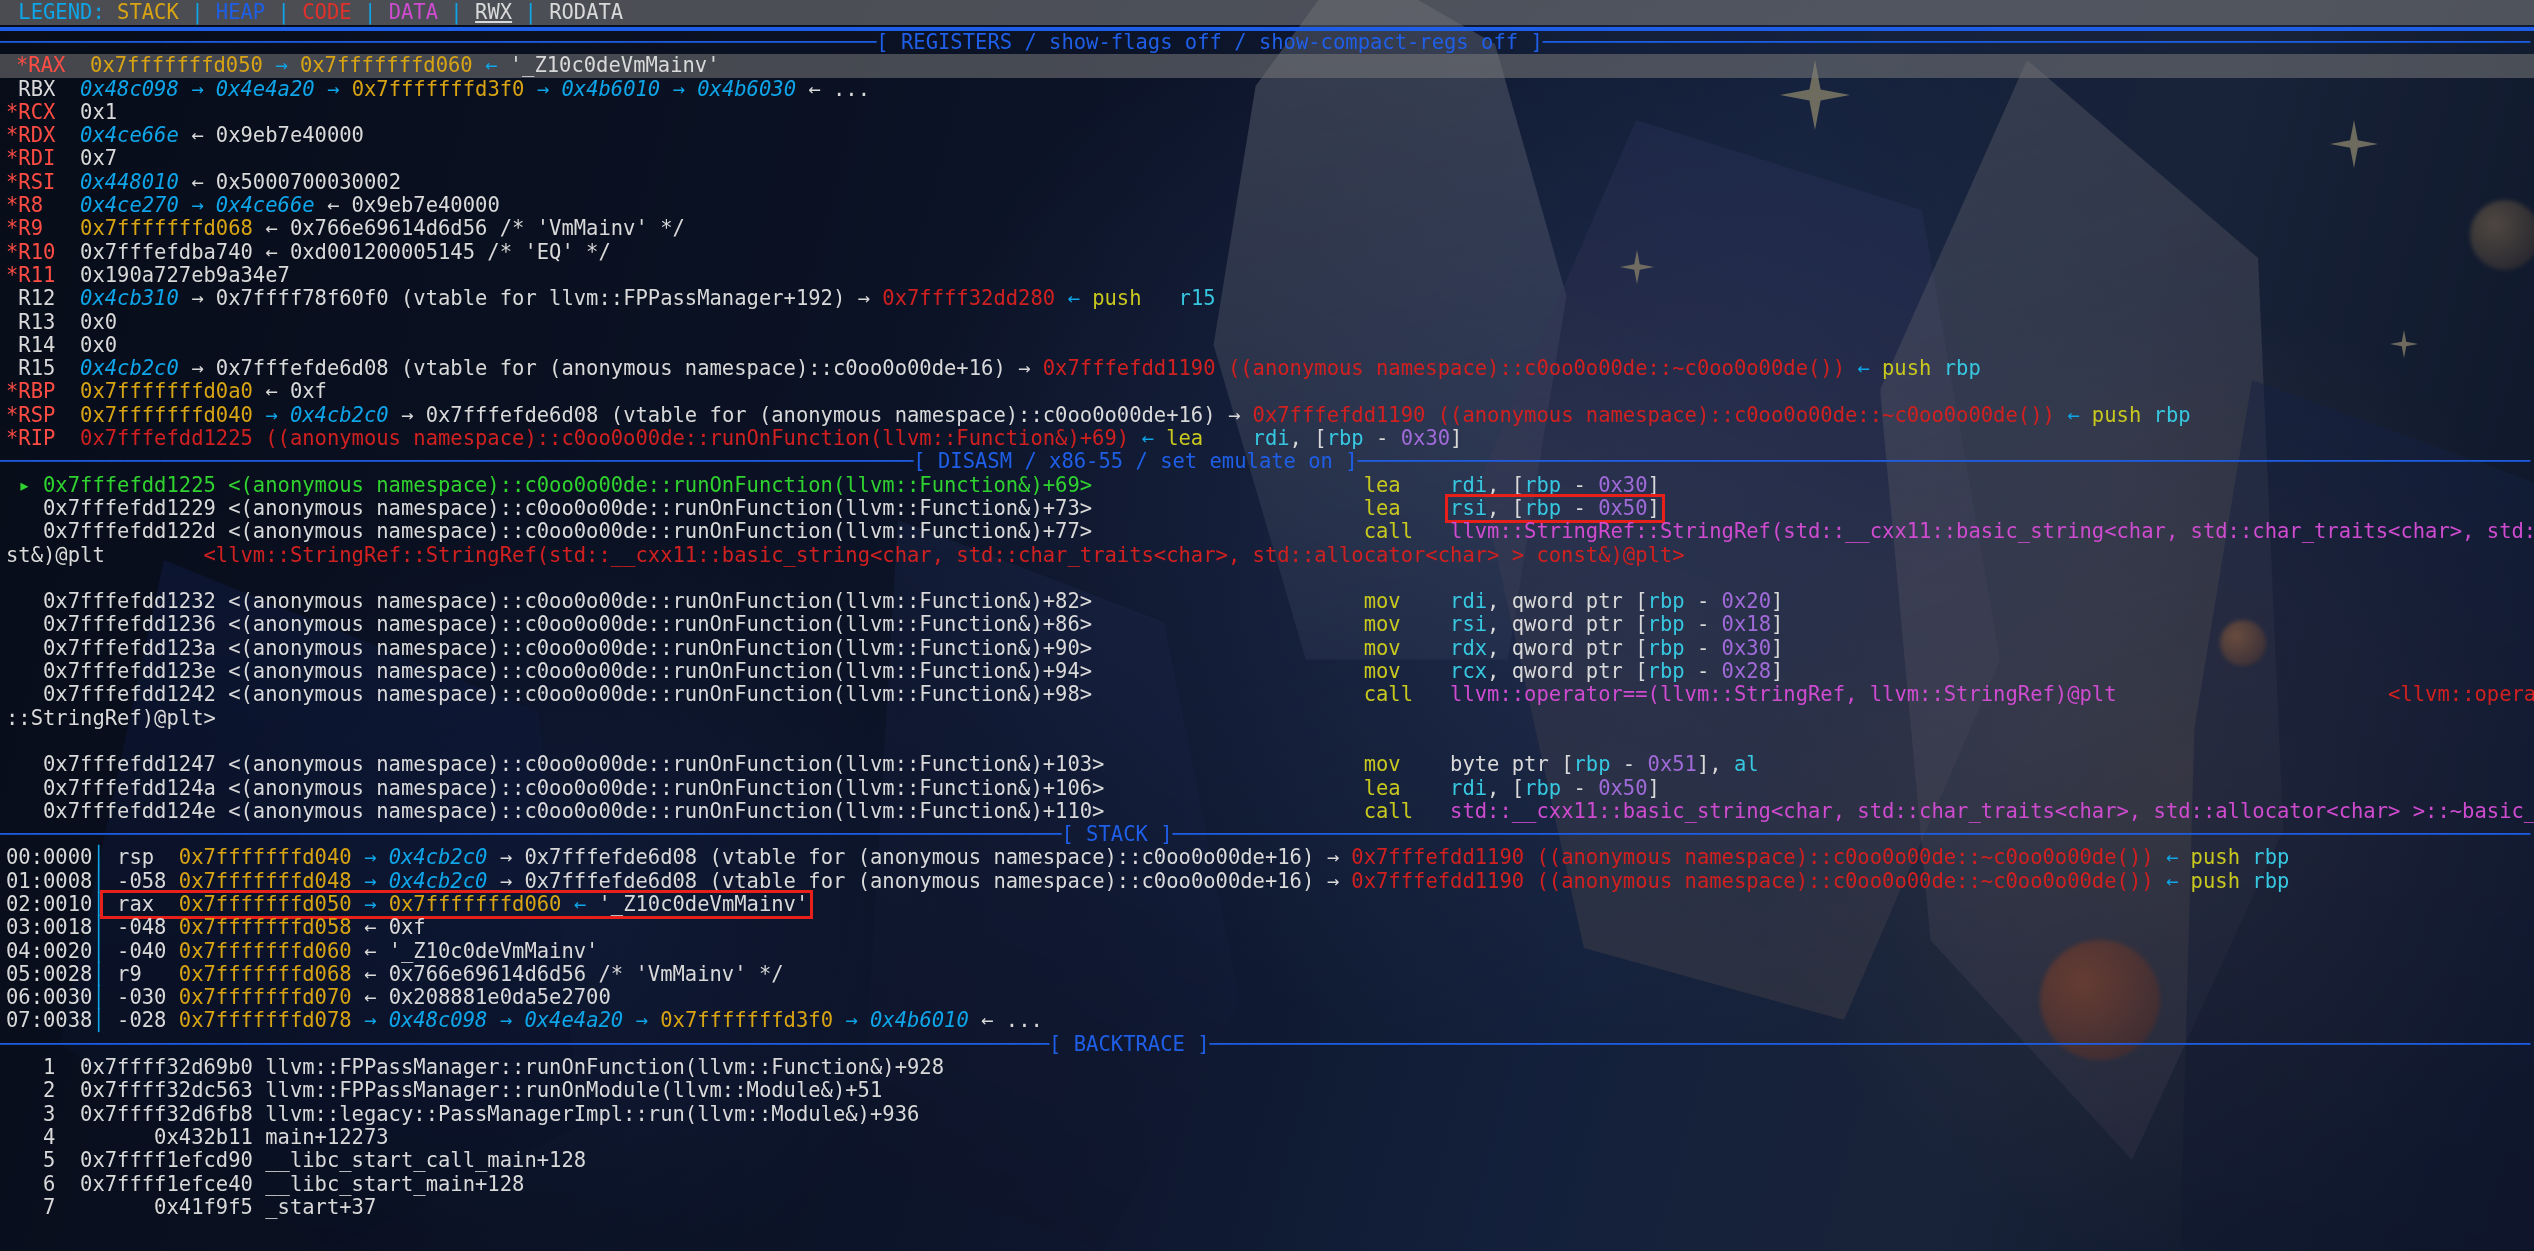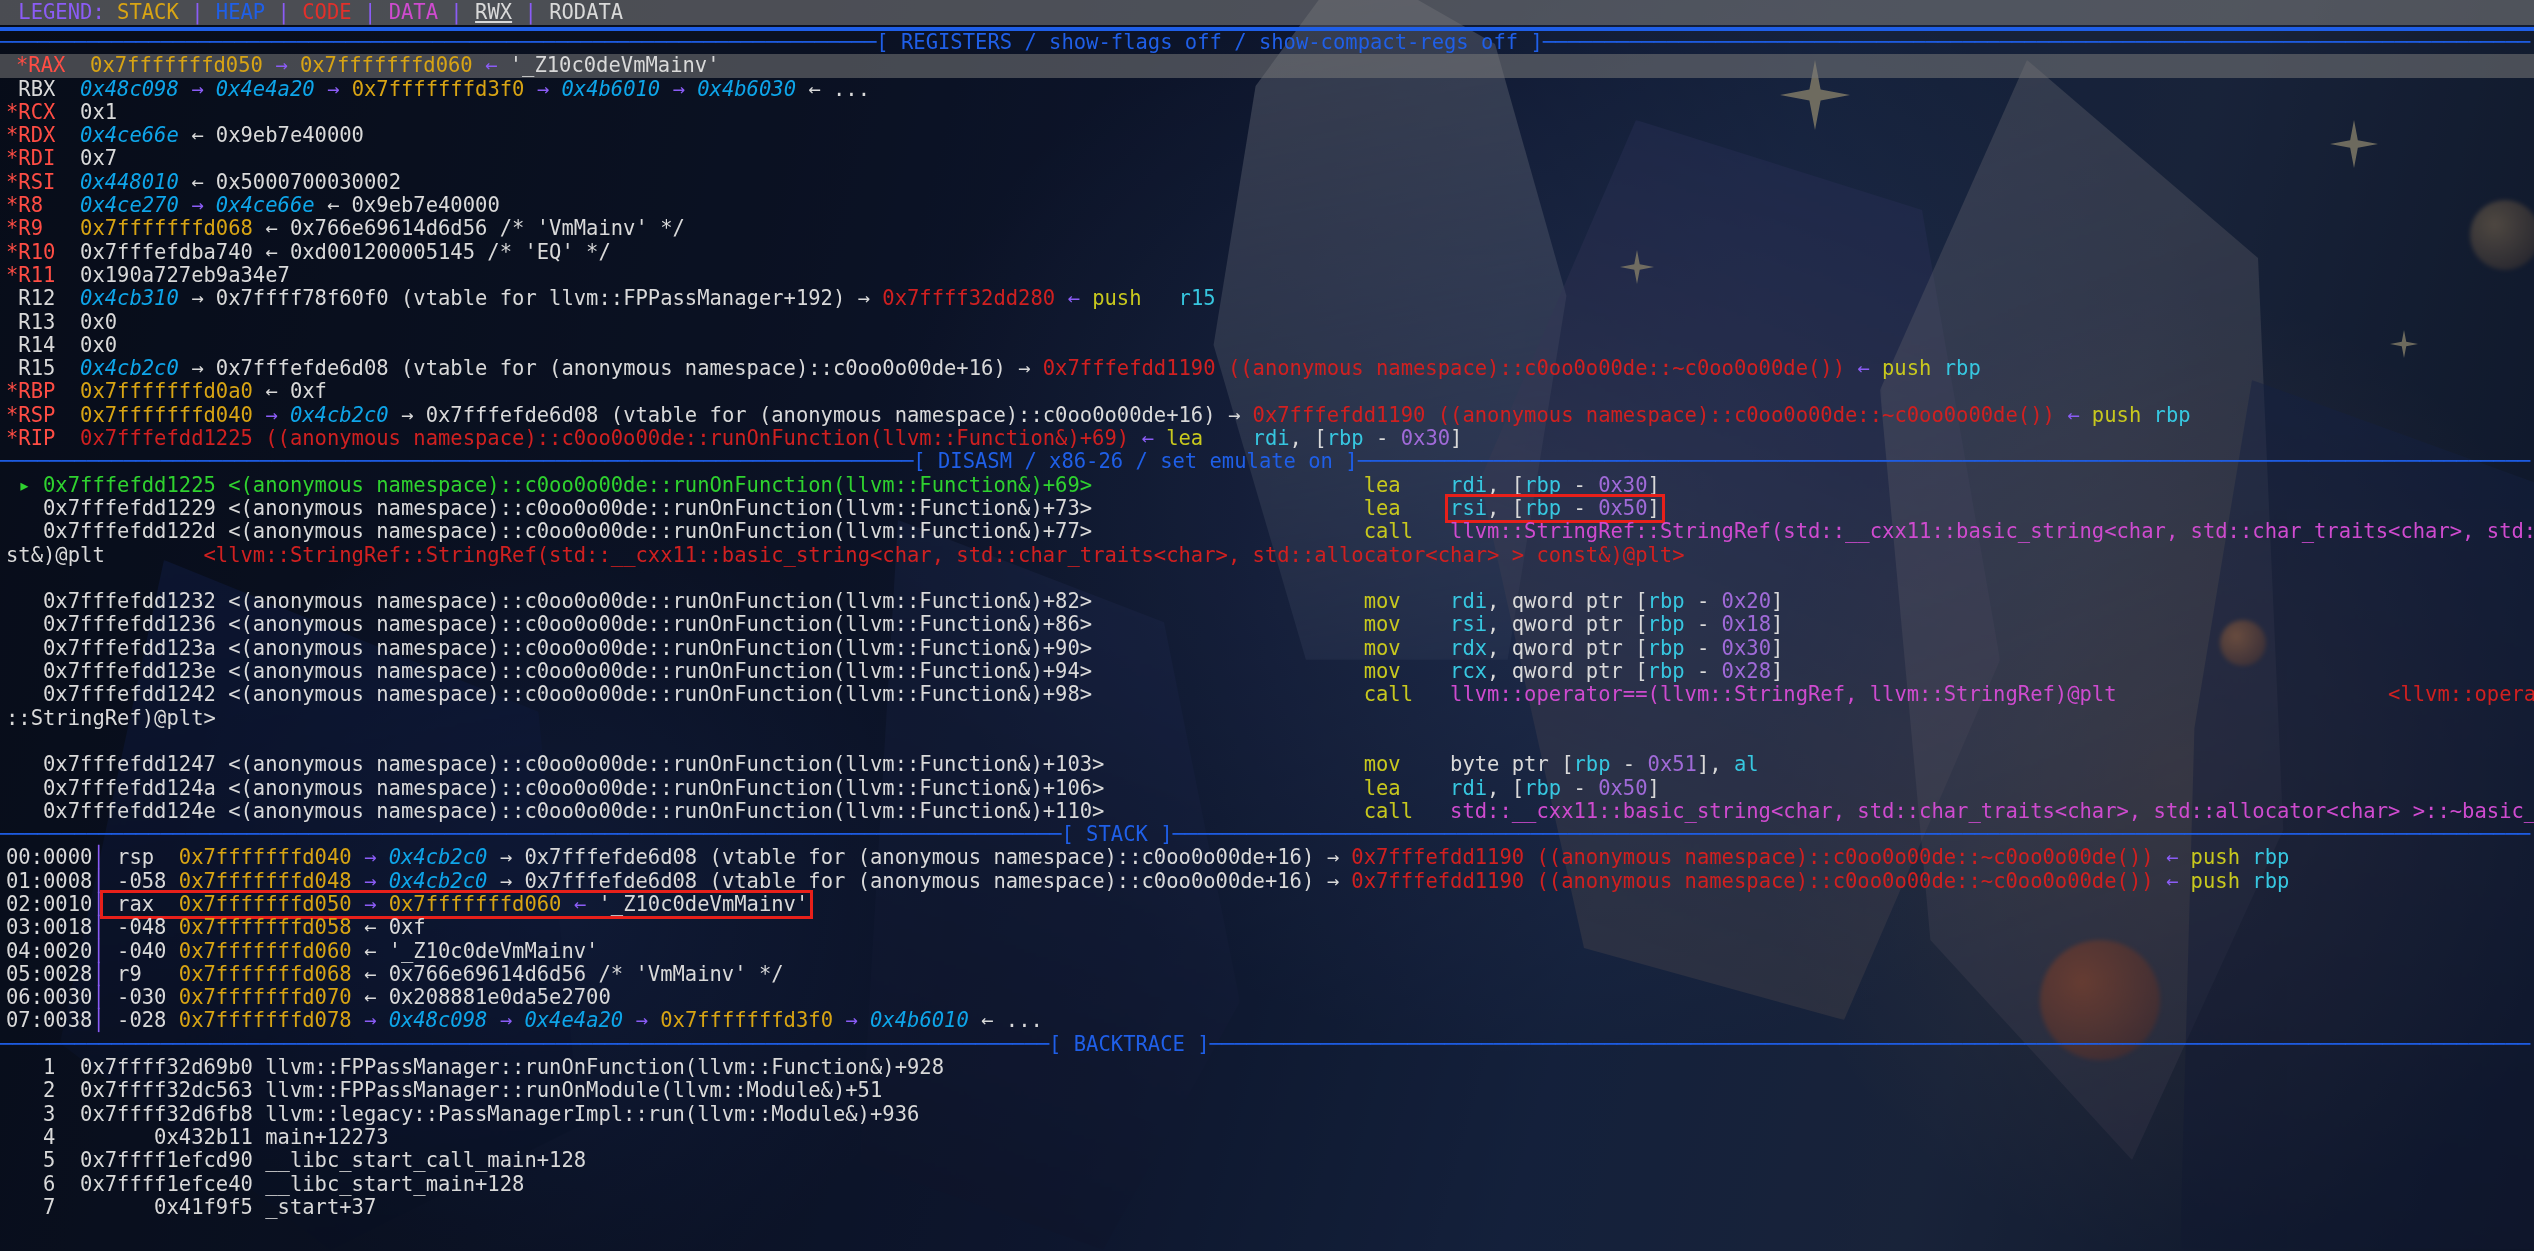--- a/index.html
+++ b/index.html
@@ -54,21 +54,21 @@
   .s4{left:2390px;top:330px;width:28px;height:28px;}
   #dim{position:absolute;inset:0;background:rgba(6,10,20,.52);z-index:1;}
 
   
   #term{position:relative;z-index:2;padding:0;}
   .row{white-space:pre;height:23.3px;}
   .pad{padding-left:6px;}
 
   
   .c-white{color:#d9d9d9;}
-  .c-grey{color:#8b5cf6;}
+  .c-grey{color:#0ea5e9;}
   .c-bred{color:#ff4d44;}
   .c-blue{color:#0ea5e9;font-style:italic;}
   .c-cyan{color:#37c7e0;}
   .c-yellow{color:#d8a414;}
   .c-lgreen{color:#2fd22f;}
   .c-magenta{color:#cf4bcf;}
   .c-purple{color:#a06ad8;}
   .c-olive{color:#c8c81e;}
   .c-dred{color:#d02020;}
   .c-under{text-decoration:underline;}
@@ -122,21 +122,21 @@
       <div class="row pad"><span class="c-bred">*</span><span class="c-bred">R11  </span><span class="c-white">0x190a727eb9a34e7</span></div>
       <div class="row pad"><span class="c-bred"> </span><span class="c-white">R12  </span><span class="c-blue">0x4cb310</span><span class="c-white"> → 0x7ffff78f60f0 (vtable for llvm::FPPassManager+192) → </span><span class="c-dred">0x7ffff32dd280</span><span class="c-grey"> ← </span><span class="c-olive">push</span><span class="c-white">   </span><span class="c-cyan">r15</span></div>
       <div class="row pad"><span class="c-bred"> </span><span class="c-white">R13  </span><span class="c-white">0x0</span></div>
       <div class="row pad"><span class="c-bred"> </span><span class="c-white">R14  </span><span class="c-white">0x0</span></div>
       <div class="row pad"><span class="c-bred"> </span><span class="c-white">R15  </span><span class="c-blue">0x4cb2c0</span><span class="c-white"> → 0x7fffefde6d08 (vtable for (anonymous namespace)::c0oo0o00de+16) → </span><span class="c-dred">0x7fffefdd1190 ((anonymous namespace)::c0oo0o00de::~c0oo0o00de())</span><span class="c-grey"> ← </span><span class="c-olive">push</span><span class="c-white"> </span><span class="c-cyan">rbp</span></div>
       <div class="row pad"><span class="c-bred">*</span><span class="c-bred">RBP  </span><span class="c-yellow">0x7fffffffd0a0</span><span class="c-white"> ← 0xf</span></div>
       <div class="row pad"><span class="c-bred">*</span><span class="c-bred">RSP  </span><span class="c-yellow">0x7fffffffd040</span><span class="c-grey"> → </span><span class="c-blue">0x4cb2c0</span><span class="c-white"> → 0x7fffefde6d08 (vtable for (anonymous namespace)::c0oo0o00de+16) → </span><span class="c-dred">0x7fffefdd1190 ((anonymous namespace)::c0oo0o00de::~c0oo0o00de())</span><span class="c-grey"> ← </span><span class="c-olive">push</span><span class="c-white"> </span><span class="c-cyan">rbp</span></div>
       <div class="row pad"><span class="c-bred">*</span><span class="c-bred">RIP  </span><span class="c-dred">0x7fffefdd1225 ((anonymous namespace)::c0oo0o00de::runOnFunction(llvm::Function&amp;)+69)</span><span class="c-grey"> ← </span><span class="c-olive">lea</span><span class="c-white">    </span><span class="c-cyan">rdi</span><span class="c-white">, [</span><span class="c-cyan">rbp</span><span class="c-white"> - </span><span class="c-purple">0x30</span><span class="c-white">]</span></div>
     </div>
 
-  <div id="disasmheader" class="hdr"><span>──────────────────────────────────────────────────────────────────────────</span><span>[ DISASM / x86-26 / set emulate on ]</span><span>───────────────────────────────────────────────────────────────────────────────────────────────</span></div>
+  <div id="disasmheader" class="hdr"><span>──────────────────────────────────────────────────────────────────────────</span><span>[ DISASM / x86-55 / set emulate on ]</span><span>───────────────────────────────────────────────────────────────────────────────────────────────</span></div>
   <div id="disasm">
       <div class="row pad"><span class="c-lgreen"> ▸ </span><span class="c-lgreen">0x7fffefdd1225 </span><span class="c-lgreen">&lt;(anonymous namespace)::c0oo0o00de::runOnFunction(llvm::Function&amp;)+69&gt;</span><span>                      </span><span class="c-olive">lea  </span><span>  </span><span><span class="c-cyan">rdi</span><span class="c-white">, [</span><span class="c-cyan">rbp</span><span class="c-white"> - </span><span class="c-purple">0x30</span><span class="c-white">]</span></span></div>
       <div class="row pad"><span class="c-white">   </span><span class="c-white">0x7fffefdd1229 </span><span class="c-white">&lt;(anonymous namespace)::c0oo0o00de::runOnFunction(llvm::Function&amp;)+73&gt;</span><span>                      </span><span class="c-olive">lea  </span><span>  </span><span class="box"><span class="c-cyan">rsi</span><span class="c-white">, [</span><span class="c-cyan">rbp</span><span class="c-white"> - </span><span class="c-purple">0x50</span><span class="c-white">]</span></span></div>
       <div class="row pad"><span class="c-white">   </span><span class="c-white">0x7fffefdd122d </span><span class="c-white">&lt;(anonymous namespace)::c0oo0o00de::runOnFunction(llvm::Function&amp;)+77&gt;</span><span>                      </span><span class="c-olive">call </span><span>  </span><span><span class="c-magenta">llvm::StringRef::StringRef(std::__cxx11::basic_string&lt;char, std::char_traits&lt;char&gt;, std::allocator&lt;char&gt; &gt; const</span></span></div>
       <div class="row pad"><span class="c-white">st&amp;)@plt</span><span>        </span><span class="c-dred">&lt;llvm::StringRef::StringRef(std::__cxx11::basic_string&lt;char, std::char_traits&lt;char&gt;, std::allocator&lt;char&gt; &gt; const&amp;)@plt&gt;</span></div>
       <div class="row pad"><span> </span></div>
       <div class="row pad"><span class="c-white">   </span><span class="c-white">0x7fffefdd1232 </span><span class="c-white">&lt;(anonymous namespace)::c0oo0o00de::runOnFunction(llvm::Function&amp;)+82&gt;</span><span>                      </span><span class="c-olive">mov  </span><span>  </span><span><span class="c-cyan">rdi</span><span class="c-white">, qword ptr [</span><span class="c-cyan">rbp</span><span class="c-white"> - </span><span class="c-purple">0x20</span><span class="c-white">]</span></span></div>
       <div class="row pad"><span class="c-white">   </span><span class="c-white">0x7fffefdd1236 </span><span class="c-white">&lt;(anonymous namespace)::c0oo0o00de::runOnFunction(llvm::Function&amp;)+86&gt;</span><span>                      </span><span class="c-olive">mov  </span><span>  </span><span><span class="c-cyan">rsi</span><span class="c-white">, qword ptr [</span><span class="c-cyan">rbp</span><span class="c-white"> - </span><span class="c-purple">0x18</span><span class="c-white">]</span></span></div>
       <div class="row pad"><span class="c-white">   </span><span class="c-white">0x7fffefdd123a </span><span class="c-white">&lt;(anonymous namespace)::c0oo0o00de::runOnFunction(llvm::Function&amp;)+90&gt;</span><span>                      </span><span class="c-olive">mov  </span><span>  </span><span><span class="c-cyan">rdx</span><span class="c-white">, qword ptr [</span><span class="c-cyan">rbp</span><span class="c-white"> - </span><span class="c-purple">0x30</span><span class="c-white">]</span></span></div>
       <div class="row pad"><span class="c-white">   </span><span class="c-white">0x7fffefdd123e </span><span class="c-white">&lt;(anonymous namespace)::c0oo0o00de::runOnFunction(llvm::Function&amp;)+94&gt;</span><span>                      </span><span class="c-olive">mov  </span><span>  </span><span><span class="c-cyan">rcx</span><span class="c-white">, qword ptr [</span><span class="c-cyan">rbp</span><span class="c-white"> - </span><span class="c-purple">0x28</span><span class="c-white">]</span></span></div>

